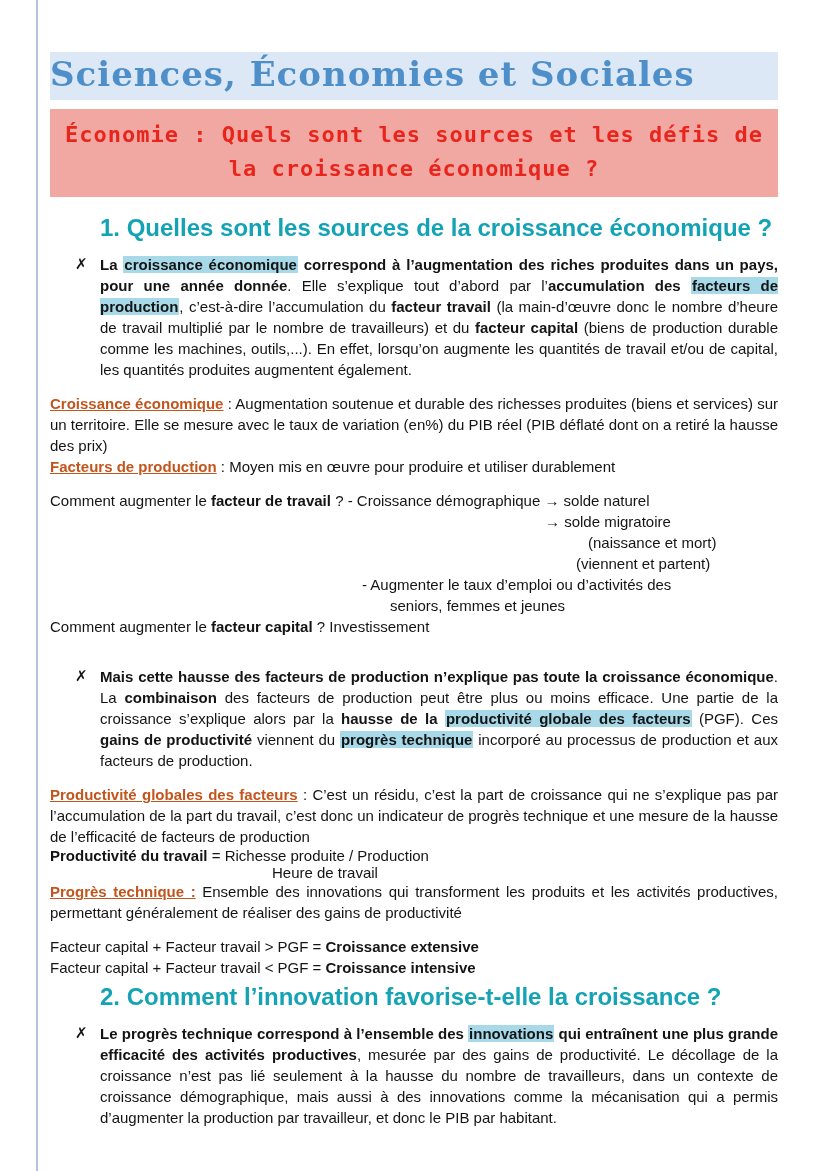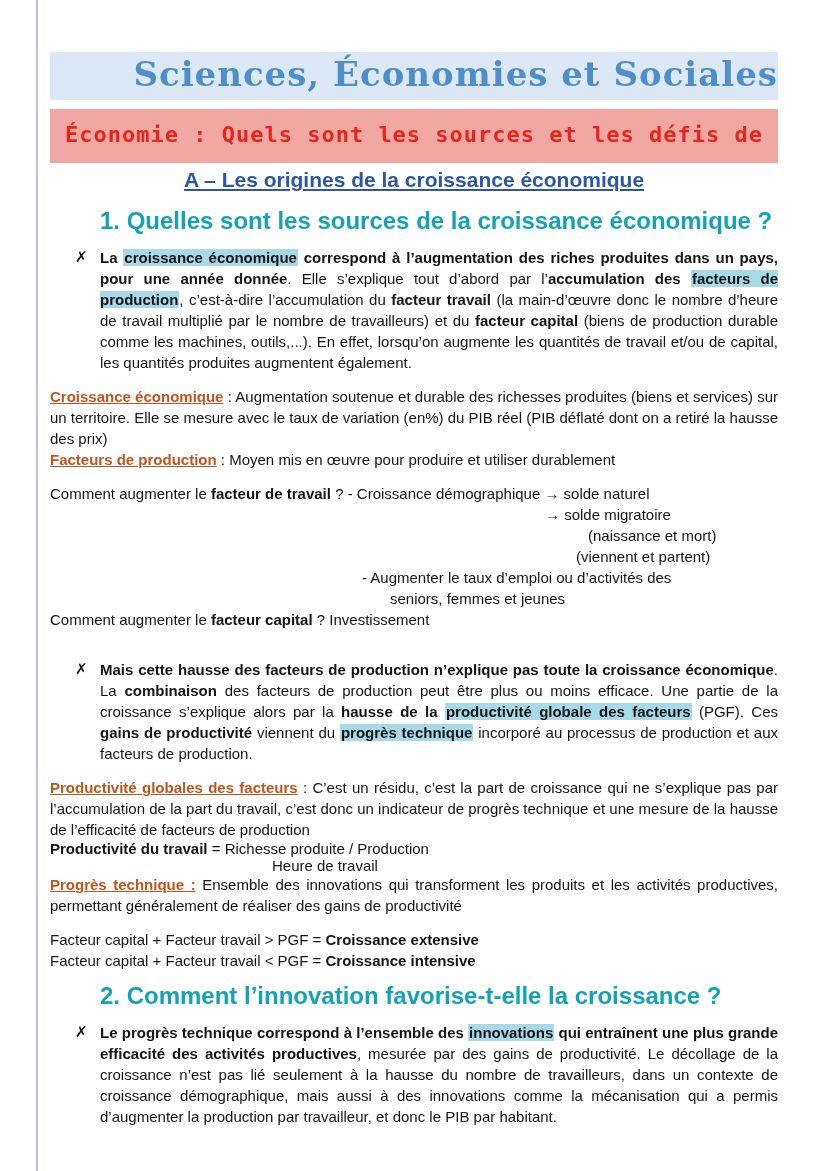--- a/index.html
+++ b/index.html
@@ -1,24 +1,24 @@
 <!DOCTYPE html>
 <html style="--header-bg: #dce8f6; --header-blue: #4e8fc9; --banner-bg: #f2a8a2; --banner-red: #e8251c; --heading-blue: #2c57a8; --teal: #14a3b5; --orange: #c2551d; --hl: #a7d9e8; --margin-line: #b6c2de;"><head>
 <meta charset="utf-8">
 <style>
   *{margin:0;padding:0;box-sizing:border-box}
   html,body{width:828px}
   body{height:1171px;background:#ffffff;font-family:"Liberation Sans","DejaVu Sans",sans-serif;font-size:15px;color:#141414;position:relative;overflow:hidden}
   .margin-line{position:absolute;left:36px;top:0;bottom:0;width:2px;background:var(--margin-line,#b6c2de)}
   .content{padding:52px 50px 0;position:relative}
 
-  .header-band{background:var(--header-bg,#dce8f6);text-align:right;padding:2px 0 6px;margin-bottom:9px}
+  .header-band{background:var(--header-bg,#dce8f6);text-align:left;padding:2px 0 6px;margin-bottom:9px}
   .header-band h1{font-family:"DejaVu Serif","Liberation Serif",serif;font-size:34px;font-weight:700;color:var(--header-blue,#4e8fc9);letter-spacing:1px}
 
-  .chapter-banner{background:var(--banner-bg,#f2a8a2);text-align:center;padding:9px 0 11px;margin-bottom:5px}
+  .chapter-banner{background:var(--banner-bg,#f2a8a2);text-align:center;padding:9px 0 11px;margin-bottom:17px}
   .banner-line{font-family:"DejaVu Sans Mono","Liberation Mono",monospace;font-weight:700;font-size:22px;color:var(--banner-red,#e8251c);letter-spacing:1px;line-height:1.55}
 
   .section-a{text-align:center;font-size:21px;font-weight:700;color:var(--heading-blue,#2c57a8);text-decoration:underline;margin-bottom:15px}
   .teal{color:var(--teal,#14a3b5);font-size:24px;font-weight:700;margin:0 0 12px 50px}
 
   .bullet{display:flex;margin:0 0 13px 25px}
   .marker{flex:0 0 25px;font-style:italic;font-weight:600;font-size:15px;padding-top:1px}
   .btext{flex:1;text-align:justify;line-height:1.4}
 
   .defgroup{margin-bottom:13px}
@@ -26,43 +26,43 @@
 
   .factor-block{margin-bottom:29px;line-height:1.4}
   .fline{white-space:nowrap}
   .ind-a{padding-left:538px}
   .ind-b{padding-left:495px}
   .ind-c{padding-left:526px}
   .ind-d{padding-left:312px}
   .ind-e{padding-left:340px}
   .ind-frac{padding-left:222px}
 
-  .equations{margin-bottom:11px;line-height:1.4}
+  .equations{margin-bottom:5px;line-height:1.4}
 
   .b{font-weight:700}
   .u{}
   .hl{background:var(--hl,#a7d9e8);padding:0 1px}
   .c-orange{color:var(--orange,#c2551d);font-weight:700;text-decoration:underline}
 </style>
 </head>
 <body>
 
 <div class="margin-line"></div>
 
 <div class="content">
 
   <div class="header-band">
     <h1>Sciences, Économies et Sociales</h1>
   </div>
 
   <div class="chapter-banner">
     <div class="banner-line">Économie : Quels sont les sources et les défis de</div>
+    <div class="banner-line">la croissance économique ?</div>
   </div>
 
-  <h2 class="section-a">A – Les origines de la croissance économique</h2>
 
   <h3 class="teal">1. Quelles sont les sources de la croissance économique ?</h3>
 
   <div class="bullet">
     <span class="marker">✗</span>
     <div class="btext"><span class="b">La </span><span class="b hl">croissance économique</span><span class="b"> correspond à l’augmentation des riches produites dans un pays, pour une année donnée</span><span>. Elle s’explique tout d’abord par l’</span><span class="b">accumulation des </span><span class="b hl">facteurs de production</span><span>, c’est-à-dire l’accumulation du </span><span class="b">facteur travail</span><span> (la main-d’œuvre donc le nombre d’heure de travail multiplié par le nombre de travailleurs) et du </span><span class="b">facteur capital</span><span> (biens de production durable comme les machines, outils,...). En effet, lorsqu’on augmente les quantités de travail et/ou de capital, les quantités produites augmentent également.</span></div>
   </div>
 
   <div class="defgroup">
     <p class="def"><span class="c-orange">Croissance économique</span><span> : Augmentation soutenue et durable des richesses produites (biens et services) sur un territoire. Elle se mesure avec le taux de variation (en%) du PIB réel (PIB déflaté dont on a retiré la hausse des prix)</span></p>

